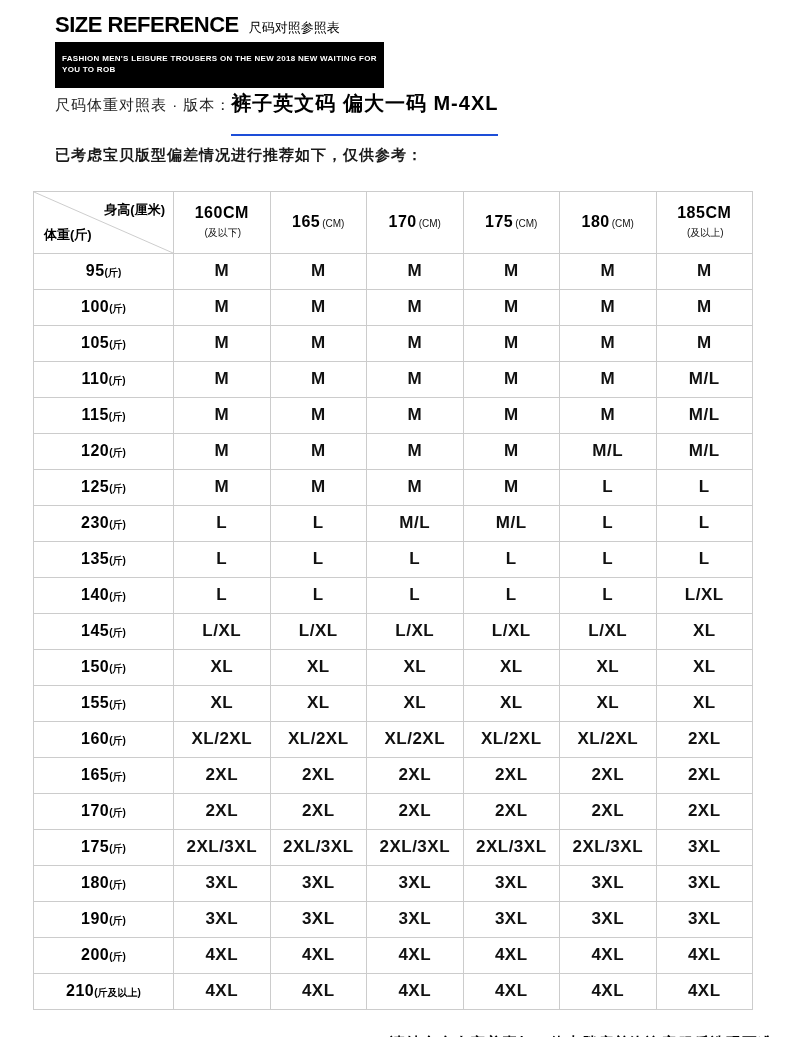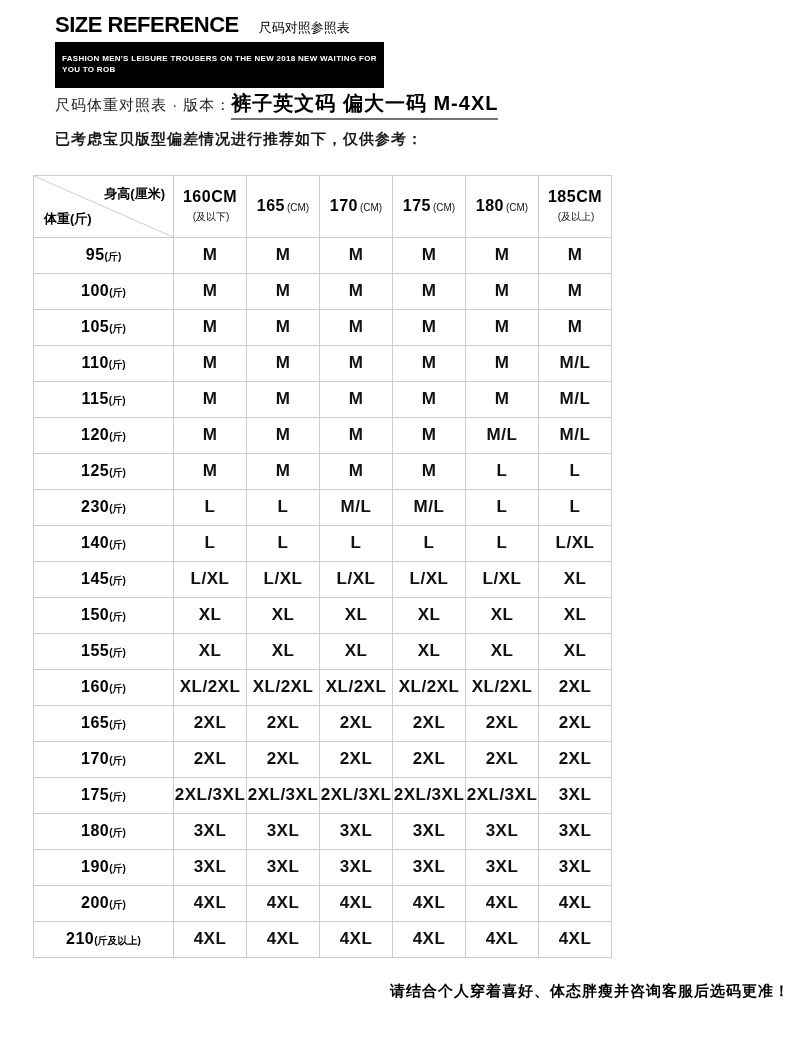--- a/index.html
+++ b/index.html
@@ -13,21 +13,21 @@
     width: 790px;
     height: 1037px;
     background: #ffffff;
     position: relative;
     overflow: hidden;
     padding-top: 12px;
   }
 
   
   .header-block { margin-left: 55px; }
-  .title-line { display: flex; align-items: baseline; gap: 20px; }
+  .title-line { display: flex; align-items: baseline; gap: 10px; }
   .title-en {
     font-size: 22px;
     font-weight: 700;
     letter-spacing: -0.5px;
     color: #000;
   }
   .title-cn { font-size: 13px; font-weight: 400; color: #000; }
   .banner {
     margin-top: 4px;
     background: #000000;
@@ -41,36 +41,36 @@
     text-transform: uppercase;
   }
 
   
   .intro { margin: 2px 0 0 55px; display: flex; align-items: baseline; }
   .intro-label { font-size: 15px; color: #222; letter-spacing: 1px; }
   .intro-version {
     font-size: 20px;
     font-weight: 700;
     color: #000;
-    border-bottom: 2px solid #737373;
-    padding-bottom: 1px;
+    border-bottom: 2px solid #1d4ed8;
+    padding-bottom: 17px;
     letter-spacing: 1px;
   }
   .note {
     margin: 10px 0 0 55px;
     font-size: 15px;
     font-weight: 600;
     color: #1a1a1a;
     letter-spacing: 1px;
   }
 
   
   table.size-table {
     margin: 26px 0 8px 33px;
-    width: 579px;
+    width: 720px;
     border-collapse: collapse;
     table-layout: fixed;
   }
   .size-table col.c0 { width: 140px; }
   .size-table th, .size-table td {
     border: 1px solid #cccccc;
     text-align: center;
     vertical-align: middle;
     background: #ffffff;
     padding: 0;
@@ -230,20 +230,29 @@
         <tr>
           <td class="row-label"><span class="weight-num">230</span><span class="weight-unit">(斤)</span></td>
           <td class="size-cell">L</td>
           <td class="size-cell">L</td>
           <td class="size-cell">M/L</td>
           <td class="size-cell">M/L</td>
           <td class="size-cell">L</td>
           <td class="size-cell">L</td>
         </tr>
         <tr>
+          <td class="row-label"><span class="weight-num">135</span><span class="weight-unit">(斤)</span></td>
+          <td class="size-cell">L</td>
+          <td class="size-cell">L</td>
+          <td class="size-cell">L</td>
+          <td class="size-cell">L</td>
+          <td class="size-cell">L</td>
+          <td class="size-cell">L</td>
+        </tr>
+        <tr>
           <td class="row-label"><span class="weight-num">140</span><span class="weight-unit">(斤)</span></td>
           <td class="size-cell">L</td>
           <td class="size-cell">L</td>
           <td class="size-cell">L</td>
           <td class="size-cell">L</td>
           <td class="size-cell">L</td>
           <td class="size-cell">L/XL</td>
         </tr>
         <tr>
           <td class="row-label"><span class="weight-num">145</span><span class="weight-unit">(斤)</span></td>

